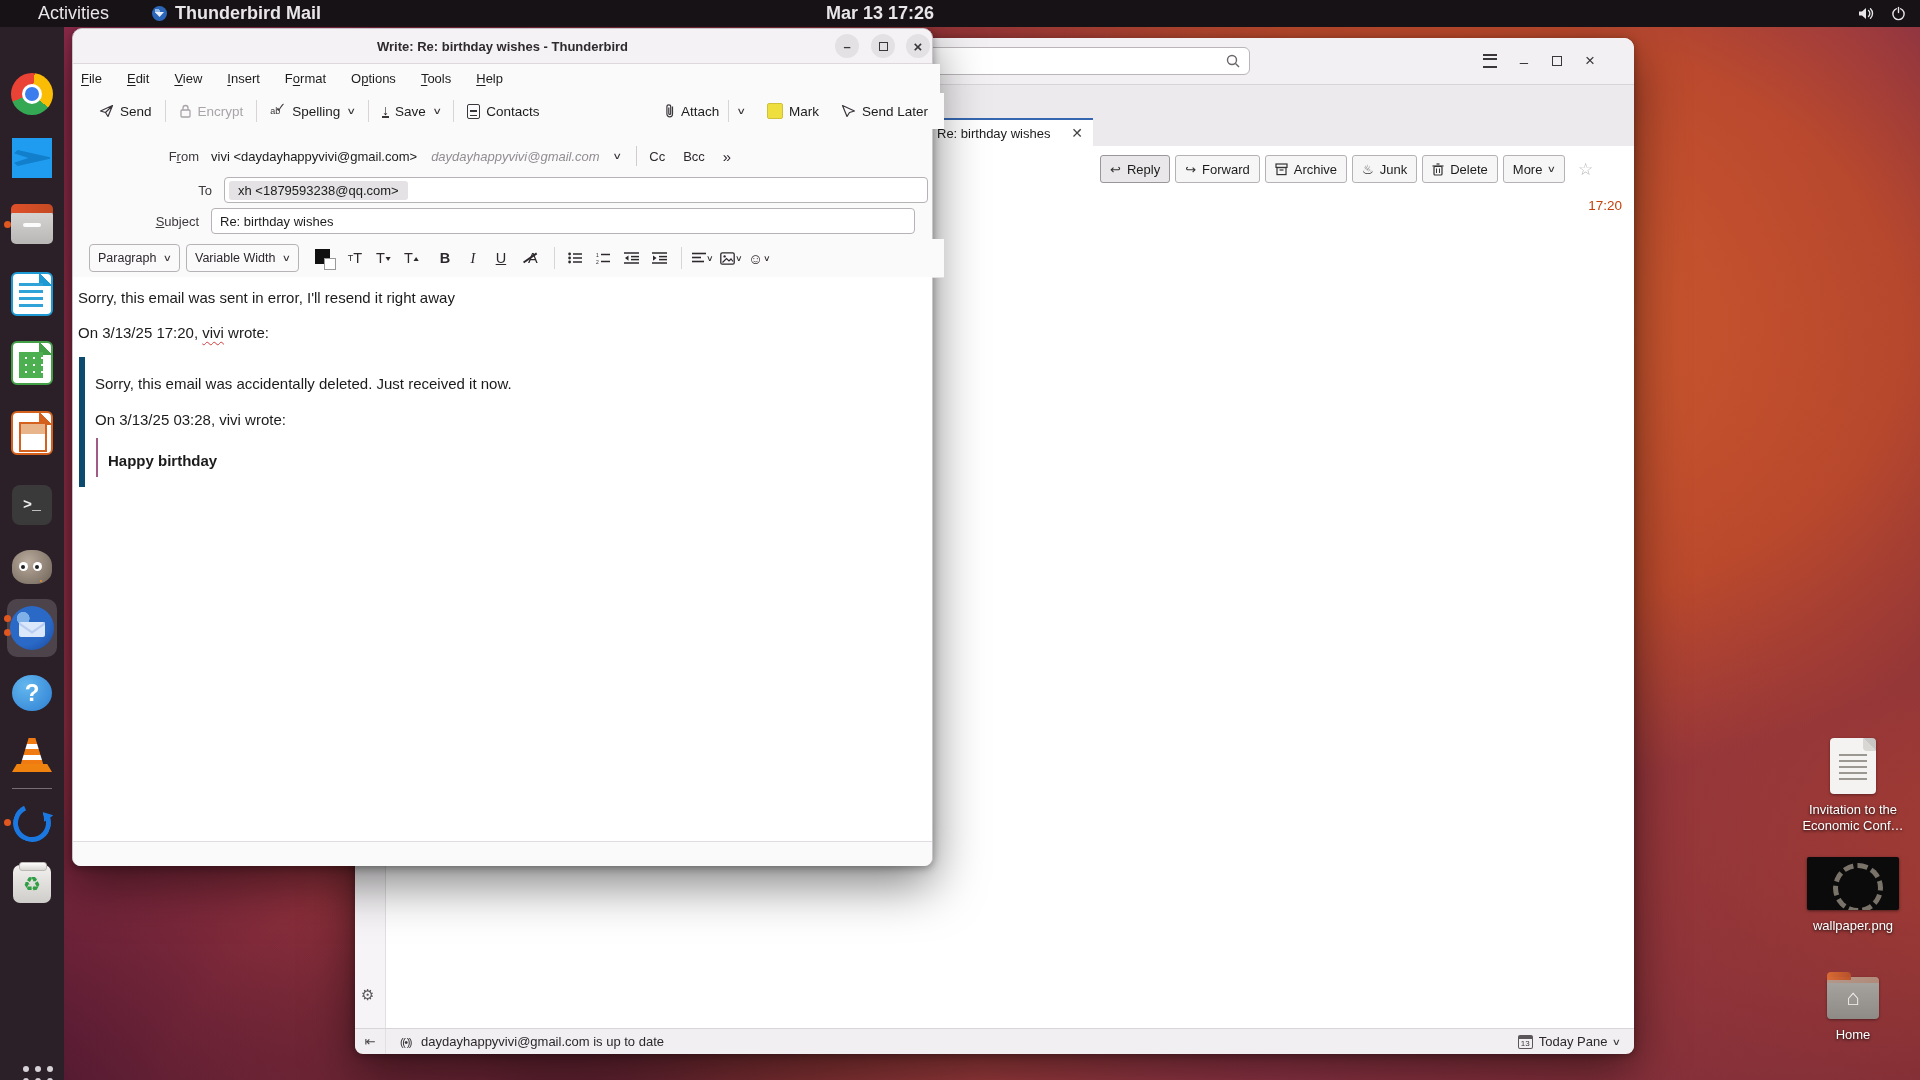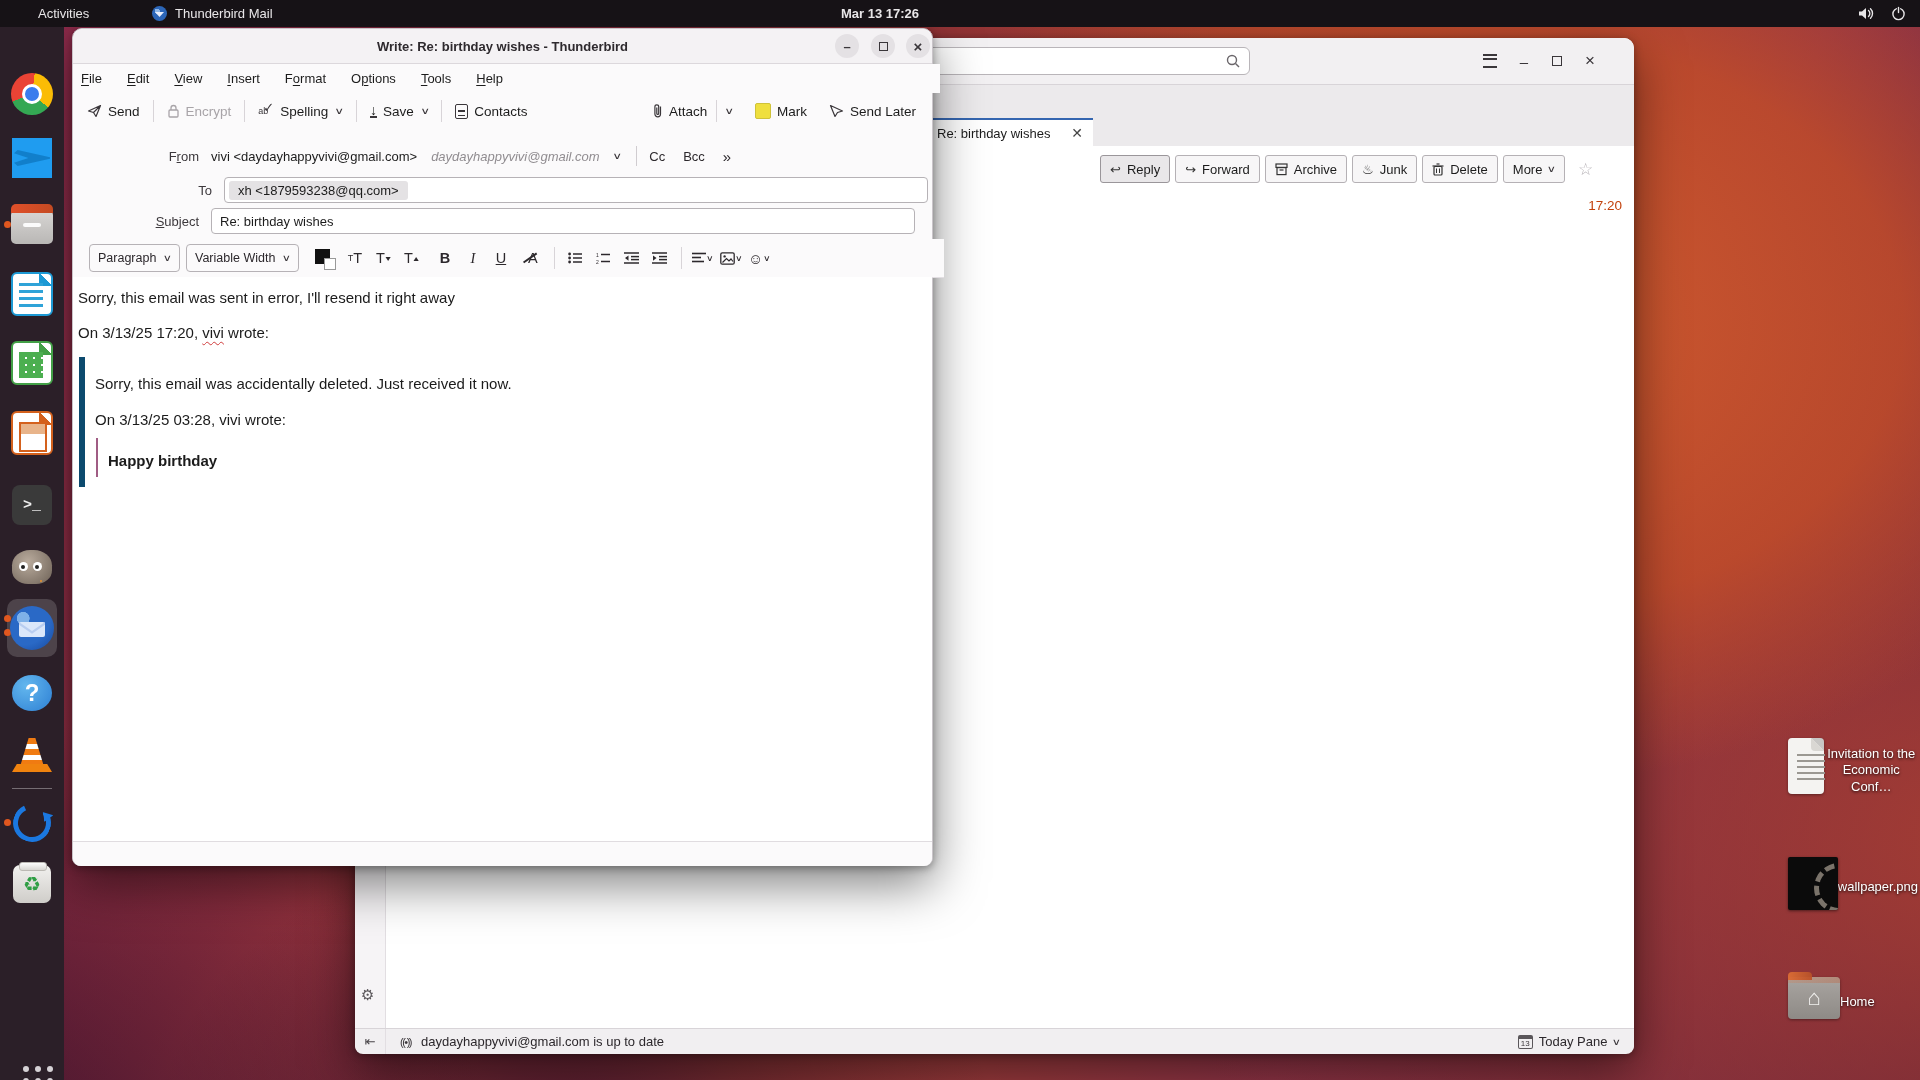--- a/index.html
+++ b/index.html
@@ -10,23 +10,23 @@
     background-image:
       radial-gradient(900px 640px at 78% 30%, rgba(210,92,44,.95) 0%, rgba(196,78,40,.8) 45%, rgba(196,78,40,0) 72%),
       radial-gradient(1400px 1000px at 105% 78%, rgba(178,66,50,.85) 0%, rgba(178,66,50,0) 62%),
       radial-gradient(1000px 820px at -6% 112%, rgba(42,12,40,.95) 0%, rgba(42,12,40,0) 62%),
       radial-gradient(700px 500px at 30% 105%, rgba(60,18,46,.8) 0%, rgba(60,18,46,0) 60%),
       linear-gradient(118deg,#8c2a4c 0%,#93303f 28%,#aa4234 52%,#8f3347 74%,#551d3b 100%);
   }
 
   
   #topbar{position:absolute;top:0;left:0;width:1920px;height:27px;background:#161216;z-index:60;
-          color:#e8e6e8;font-size:13px;display:flex;align-items:center;}
+          color:#e8e6e8;font-size:18px;display:flex;align-items:center;}
   #topbar .activities{margin-left:30px;padding:0 8px;cursor:pointer;}
-  #topbar .appfocus{position:absolute;left:152px;display:flex;align-items:center;gap:8px;font-weight:normal;}
+  #topbar .appfocus{position:absolute;left:152px;display:flex;align-items:center;gap:8px;font-weight:bold;}
   .tb-mini{width:15px;height:15px;border-radius:50%;
      background:radial-gradient(circle at 35% 35%,#8fb7e8 0 18%,#2c66b8 19% 70%,#1b4a93 100%);position:relative;}
   .tb-mini::after{content:"";position:absolute;left:3px;top:6px;width:9px;height:5px;background:#e8eefc;
      clip-path:polygon(0 0,100% 0,50% 100%);}
   #topbar .clock{position:absolute;left:810px;width:140px;text-align:center;font-weight:bold;}
   #topbar .sysicons{position:absolute;right:14px;display:flex;gap:16px;align-items:center;}
   #topbar svg{display:block;}
 
   
   #dock{position:absolute;left:0;top:27px;width:64px;height:1053px;background:#2b1f28;z-index:50;}
@@ -151,21 +151,21 @@
     border-radius:10px 10px 0 0;display:flex;align-items:center;justify-content:center;
     font-size:13px;font-weight:bold;color:#2e2a2e;}
   .cw-btn{position:absolute;top:5px;width:24px;height:24px;border-radius:50%;background:#e4e1e4;
     display:flex;align-items:center;justify-content:center;color:#3a363a;font-size:13px;cursor:pointer;}
   .cw-btn .sq{width:9px;height:9px;border:1.4px solid #3a363a;box-sizing:border-box;}
   #cw-menubar{position:absolute;left:0;top:35px;width:859px;height:29px;display:flex;align-items:center;gap:25px;
     padding-left:8px;font-size:13px;color:#1c1c1c;background:#fbfafb;}
   #cw-menubar span{cursor:pointer;}
   #cw-menubar u{text-underline-offset:2px;}
   #cw-toolbar{position:absolute;left:0;top:64px;width:859px;height:36px;display:flex;align-items:center;
-    font-size:13.5px;color:#1c1c1c;background:#fbfafb;}
+    font-size:13.5px;color:#1c1c1c;background:#fbfafb;padding-left:12px;}
   .tsep{width:1px;height:22px;background:#d8d4d8;margin:0 9px;}
   .titem{display:flex;align-items:center;gap:6px;padding:0 4px;cursor:pointer;white-space:nowrap;}
   .titem.disabled{color:#a8a4a8;cursor:default;}
   .titem svg{display:block;}
   .tchev{font-size:9px;color:#3a363a;transform:scaleX(1.5);padding:0 4px;cursor:pointer;}
   .mark-swatch{width:14px;height:14px;background:#efdf3e;border:1px solid #cfc23a;border-radius:2px;}
   .ic-save{font-size:14px;line-height:12px;border-bottom:2px solid #3a363a;padding-bottom:0px;}
   .ic-book{width:13px;height:15px;border:1.5px solid #3a363a;border-radius:2px;
     background:repeating-linear-gradient(#0000 0 3px,#3a363a 3px 4.5px) content-box;padding:2px;box-sizing:border-box;}
   .ic-spell{position:relative;font-size:9px;color:#3a363a;width:16px;}
@@ -208,21 +208,21 @@
   .wavy{text-decoration:underline;text-decoration-style:wavy;text-decoration-color:#d03c3c;text-decoration-thickness:1px;text-underline-offset:3px;}
   #cw-body blockquote.q1{margin:16px 0 0 6px;border-left:6px solid #0c4a6e;padding:4px 0 10px 10px;}
   #cw-body blockquote.q1 .p3{margin:14px 0 0 0;}
   #cw-body blockquote.q1 .p4{margin:19px 0 0 0;}
   #cw-body blockquote.q2{margin:10px 0 0 1px;border-left:2px solid #a05c84;padding:6px 0 8px 10px;}
   #cw-body blockquote.q2 .p5{margin:8px 0 0 0;font-weight:bold;}
   #cw-footer{position:absolute;left:0;top:812px;width:859px;height:24px;background:#fbfafb;border-top:1px solid #e0dce0;
     border-radius:0 0 8px 8px;}
 
   
-  .desk-icon{position:absolute;display:flex;flex-direction:row;align-items:center;z-index:5;cursor:pointer;width:130px;}
+  .desk-icon{position:absolute;display:flex;flex-direction:column;align-items:center;z-index:5;cursor:pointer;width:130px;}
   .desk-label{margin-top:8px;font-size:13px;color:#fff;text-align:center;text-shadow:0 1px 3px rgba(0,0,0,.9);line-height:1.25;}
   .ic-doc{width:46px;height:56px;background:#f4f3f1;border-radius:4px;position:relative;box-shadow:0 1px 3px rgba(0,0,0,.4);}
   .ic-doc::before{content:"";position:absolute;right:0;top:0;border-style:solid;border-width:0 13px 13px 0;
     border-color:#c77f4f00 #a8572e00;border-right-color:rgba(0,0,0,.18);border-bottom-color:#d9d7d3;border-radius:0 4px 0 4px;}
   .ic-doc::after{content:"";position:absolute;left:9px;top:16px;width:28px;height:26px;
     background:repeating-linear-gradient(#9b9892 0 2px,transparent 2px 6px);}
   .ic-wp{width:92px;height:53px;background:#0b0b0b;border-radius:2px;box-shadow:0 1px 3px rgba(0,0,0,.5);position:relative;overflow:hidden;}
   .ic-wp::after{content:"";position:absolute;left:26px;top:6px;width:40px;height:40px;border-radius:50%;
     border:5px dashed #8f877c;opacity:.85;}
   .ic-home{width:52px;height:42px;border-radius:4px;background:linear-gradient(#a9a5a1,#8e8a86);position:relative;

